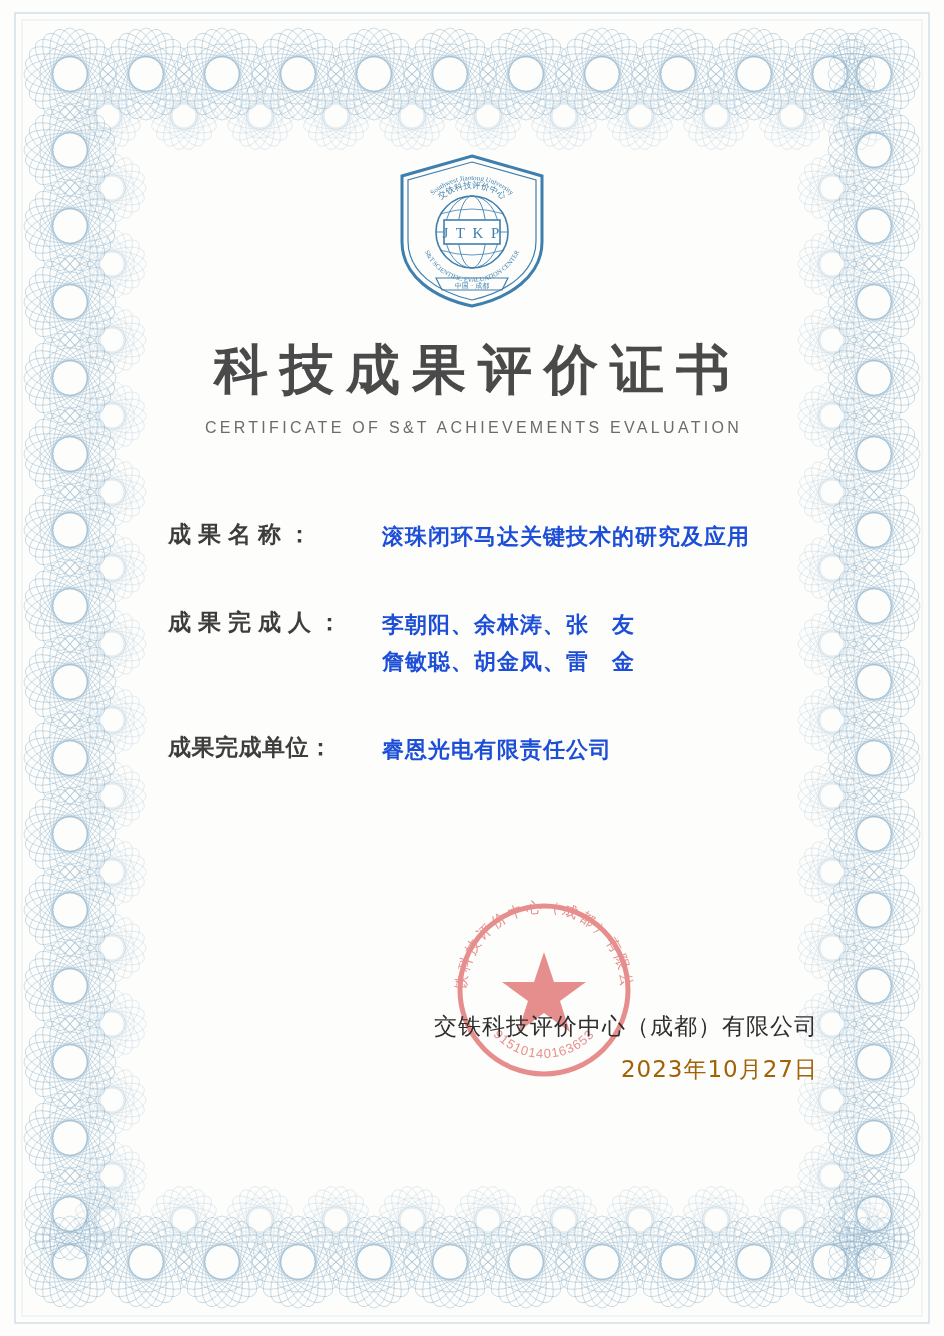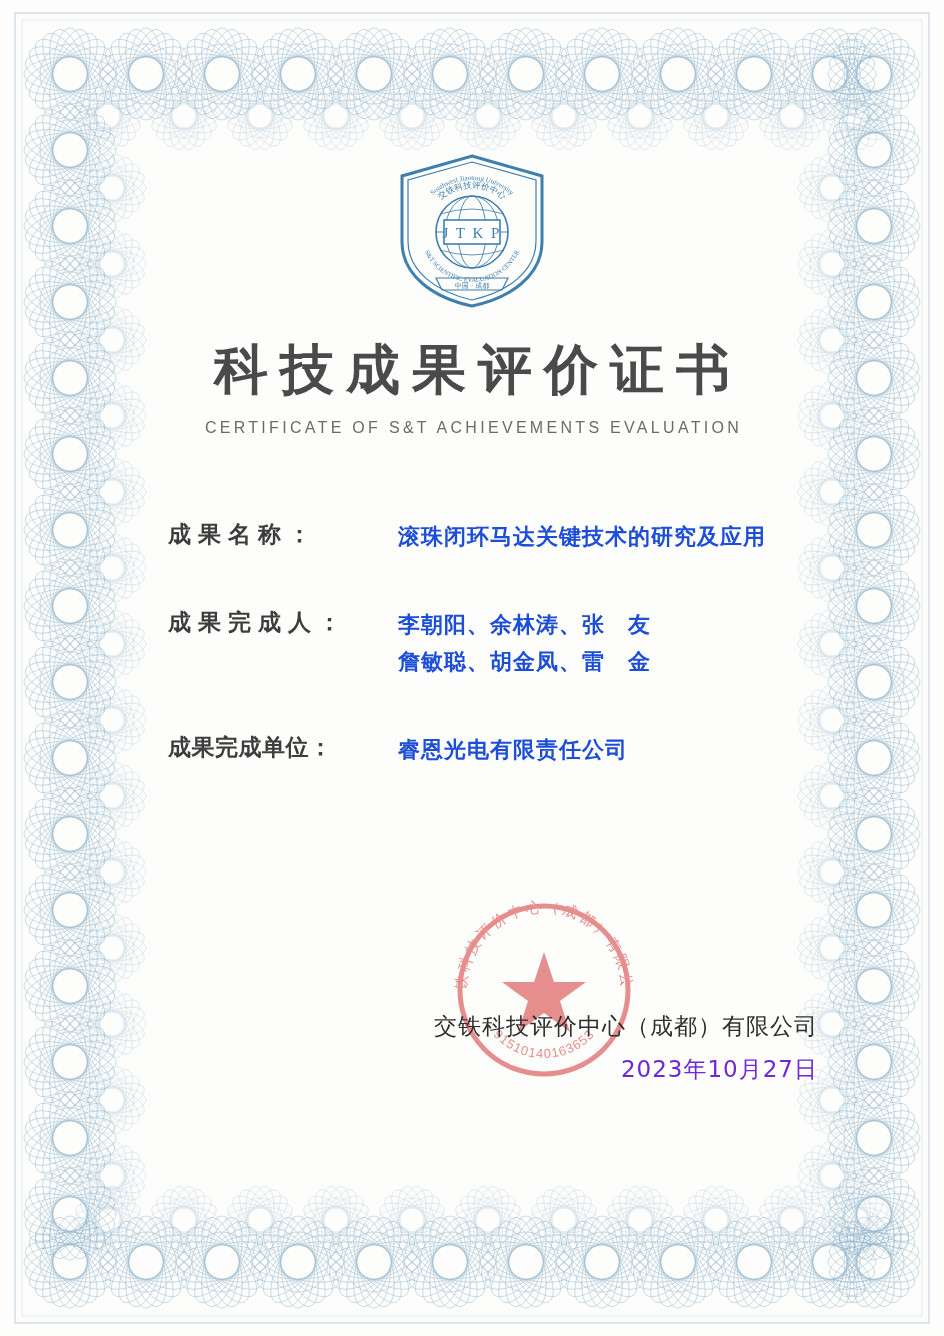--- a/index.html
+++ b/index.html
@@ -75,21 +75,20 @@
 
   
   .fields {
     margin-top: 82px;
     padding-left: 48px;
   }
   .field-row {
     display: flex;
     align-items: flex-start;
     margin-bottom: 52px;
-    gap: 16px;
   }
   .field-label {
     font-size: 23px;
     font-weight: 700;
     color: #3d3d3d;
     white-space: nowrap;
     letter-spacing: 0.5px;
     flex: 0 0 auto;
     width: 196px;
   }
@@ -116,21 +115,21 @@
     text-align: right;
     line-height: 1.9;
   }
   .issuer-name {
     font-size: 23px;
     color: #2e2e2e;
     letter-spacing: 1px;
   }
   .issuer-date {
     font-size: 23px;
-    color: #6d28d9;
+    color: #a16207;
     letter-spacing: 1px;
   }
 
   
   .seal {
     position: absolute;
     right: 180px;
     bottom: 120px;
     width: 200px;
     height: 200px;

